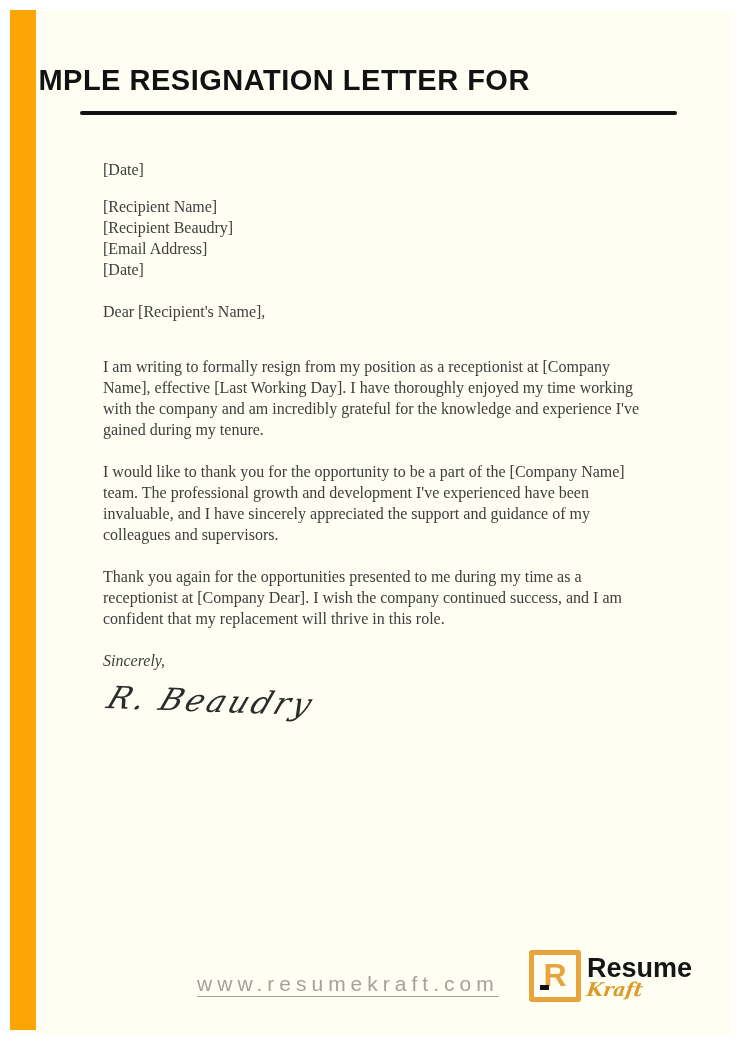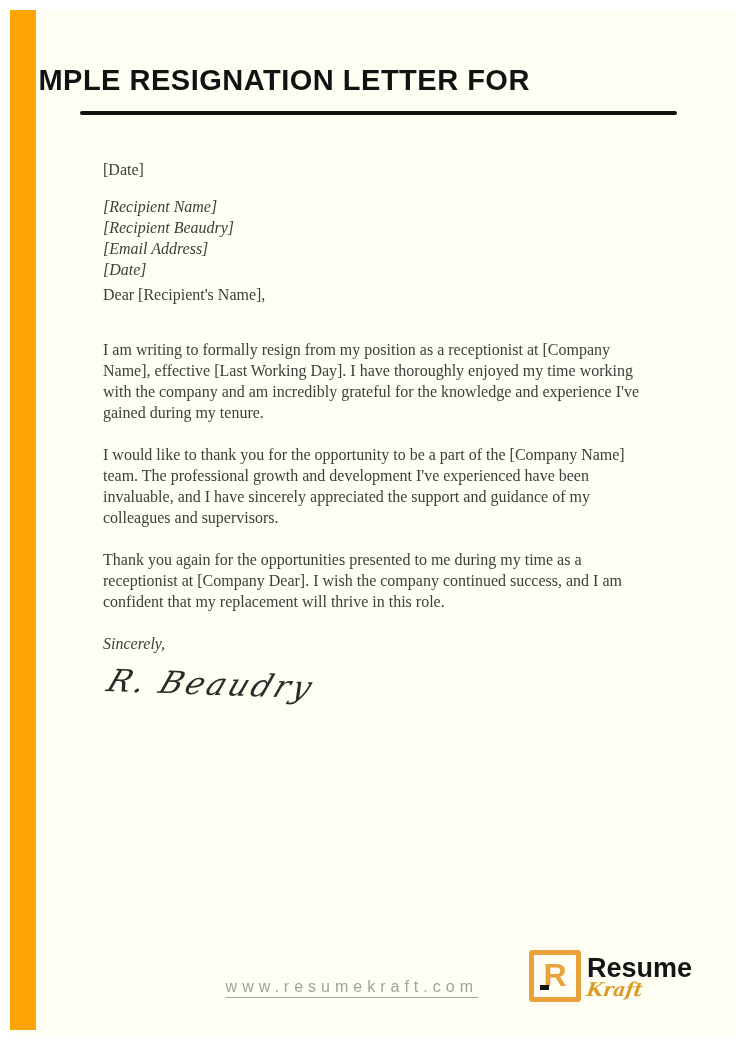--- a/index.html
+++ b/index.html
@@ -39,21 +39,21 @@
     background: #111111;
     border-radius: 2px;
   }
   .content {
     padding: 44px 84px 0 93px;
     color: #3d3d3d;
     font-size: 16px;
     line-height: 21px;
   }
   .date-line { margin-bottom: 16px; }
-  .recipient-block { margin-bottom: 4px; font-style: italic; }
+  .recipient-block { margin-bottom: 21px; }
   .recipient-block div { line-height: 21px; }
   .salutation { margin-bottom: 34px; }
   .content p { margin: 0 0 21px 0; }
   .closing { margin-top: 20px; margin-bottom: 10px; font-style: italic; }
   .signature {
     display: inline-block;
     margin-top: 6px;
     margin-left: 2px;
     font-family: "DejaVu Serif", serif;
     font-style: italic;
@@ -68,21 +68,21 @@
     position: absolute;
     left: 0; right: 0; bottom: 22px;
     height: 72px;
   }
   .site-link {
     position: absolute;
     left: 50%;
     transform: translateX(-58%);
     bottom: 16px;
     font-family: "Liberation Sans", sans-serif;
-    font-size: 16px;
+    font-size: 21px;
     letter-spacing: 5px;
     color: #A3A29B;
     text-decoration: underline;
     text-underline-offset: 5px;
     text-decoration-thickness: 1px;
     white-space: nowrap;
   }
   .logo {
     position: absolute;
     right: 42px;

